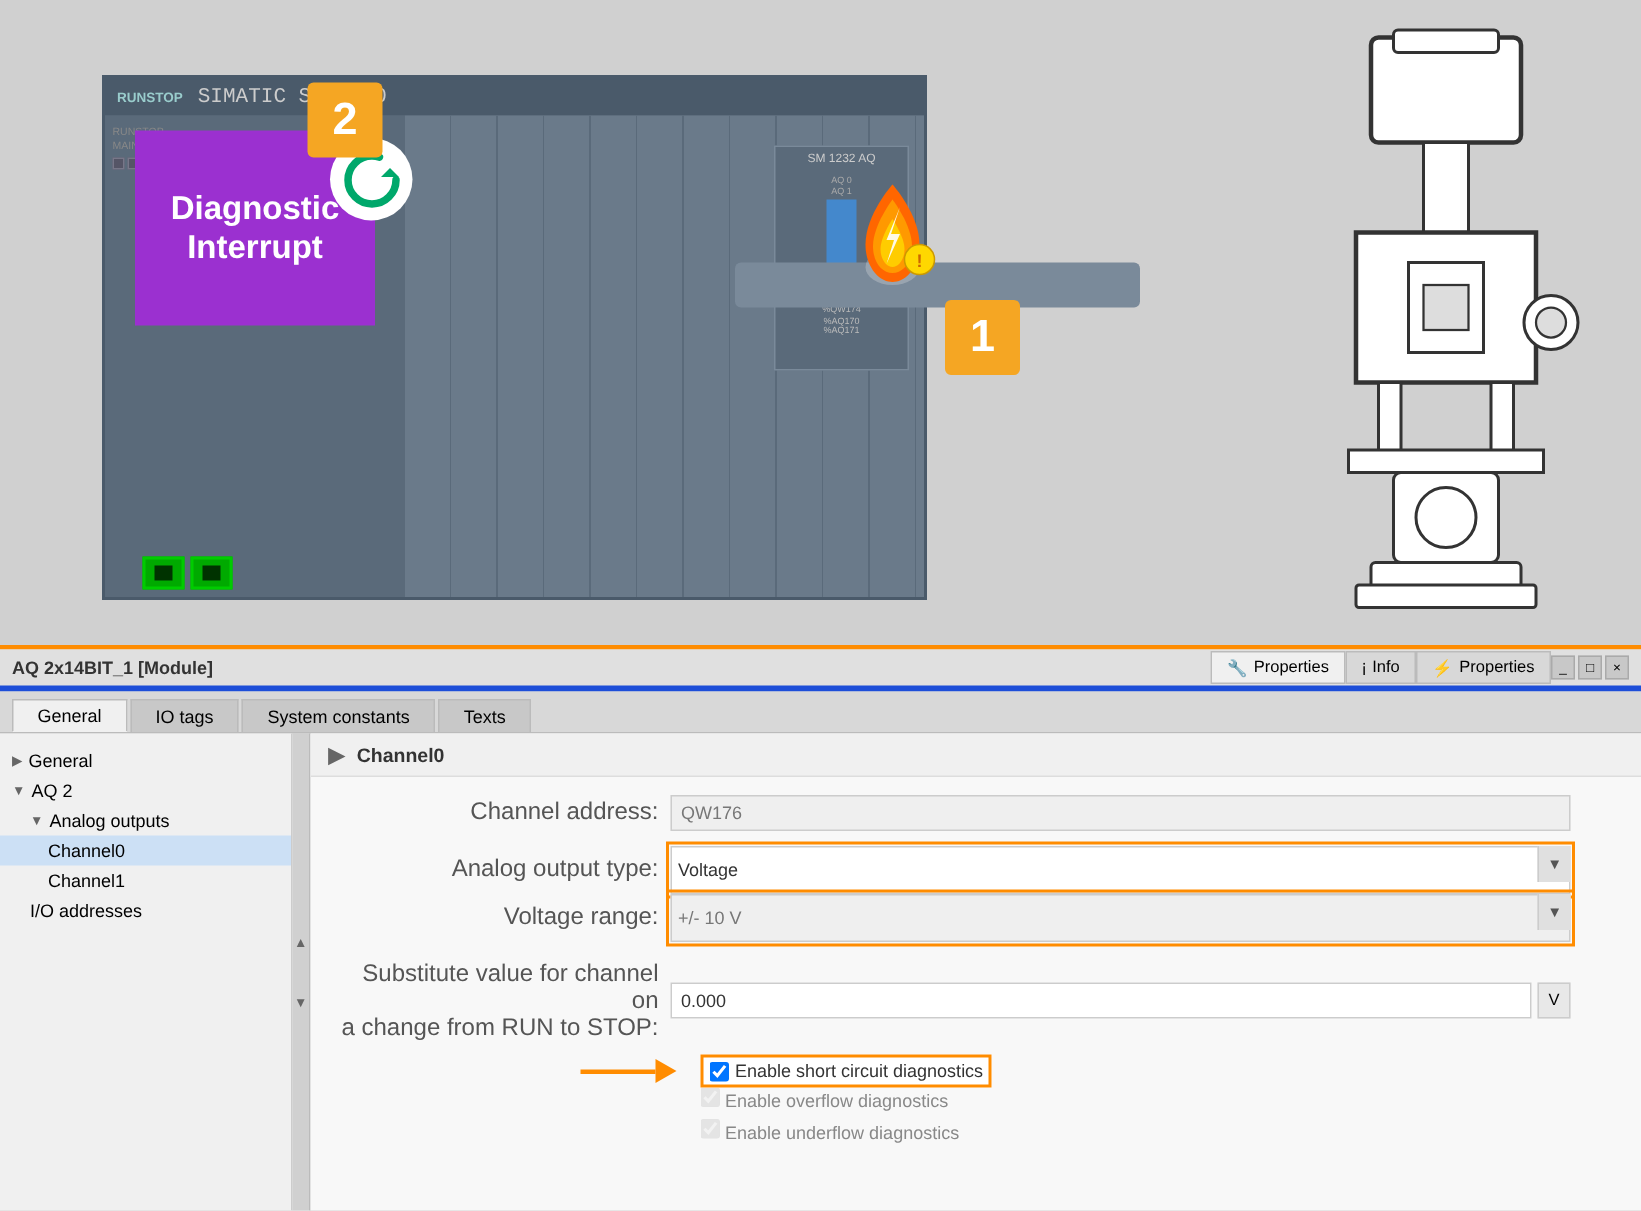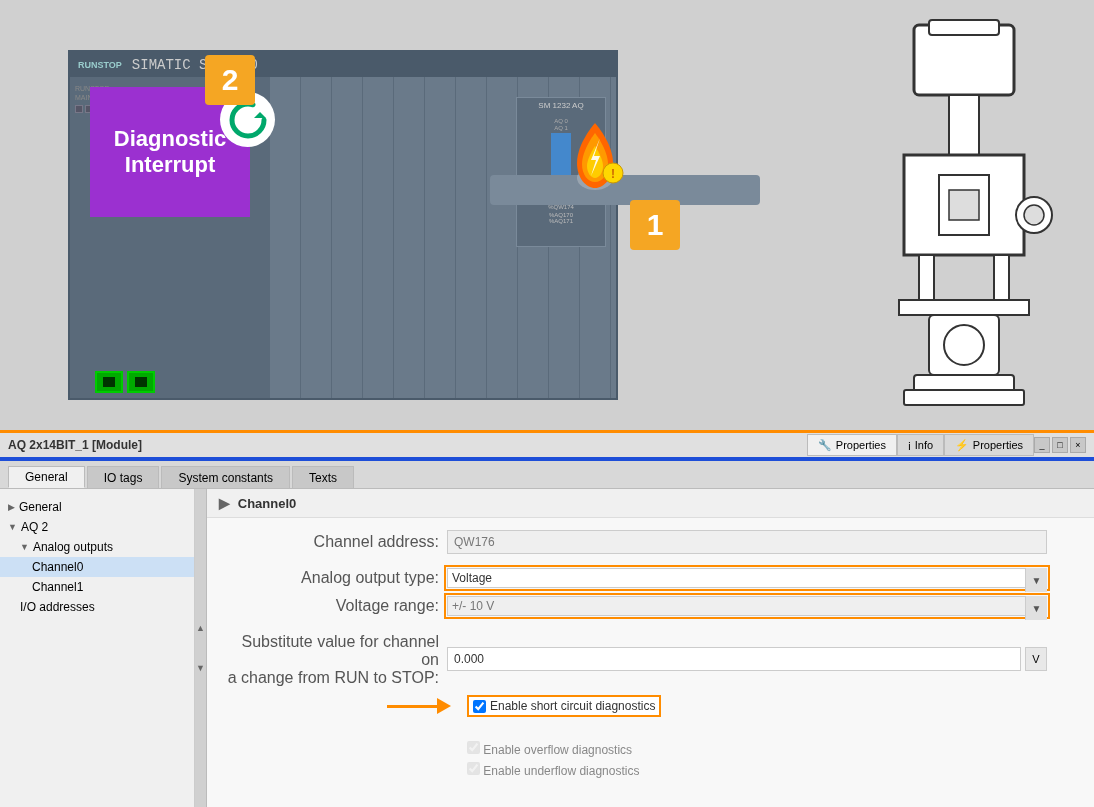--- a/index.html
+++ b/index.html
@@ -375,21 +375,21 @@
       height: 24px;
       border: 1px solid #ccc;
       padding: 0 6px;
       font-size: 12px;
       background: white;
       color: #333;
     }
 
     .form-select {
       width: 100%;
-      height: 20px;
+      height: 32px;
       border: 1px solid #ccc;
       padding: 0 4px;
       font-size: 12px;
       background: white;
       color: #333;
       appearance: none;
       -webkit-appearance: none;
       padding-right: 20px;
     }
 
@@ -754,21 +754,21 @@
             Substitute value for channel on<br>a change from RUN to STOP:
           </div>
           <div class="form-control">
             <div class="substitute-value">
               <input type="text" class="form-input" value="0.000" style="flex: 1 1 0%;">
               <button class="v-btn">V</button>
             </div>
           </div>
         </div>
 
-        <div style="position:relative;margin-bottom:24px;">
+        <div style="position:relative;margin-bottom:0;">
 
           <div style="position:absolute;left:160px;top:50%;transform:translateY(-50%);display:flex;align-items:center;">
             <div style="width:50px;height:3px;background:#ff8c00;"></div>
             <div style="width:0;height:0;border-top:8px solid transparent;border-bottom:8px solid transparent;border-left:14px solid #ff8c00;"></div>
           </div>
 
           <div style="padding-left:240px;">
             <span class="orange-border-box">
               <input type="checkbox" checked="" id="sc-check" style="">
               <label for="sc-check" class="checkbox-label">Enable short circuit diagnostics</label>

